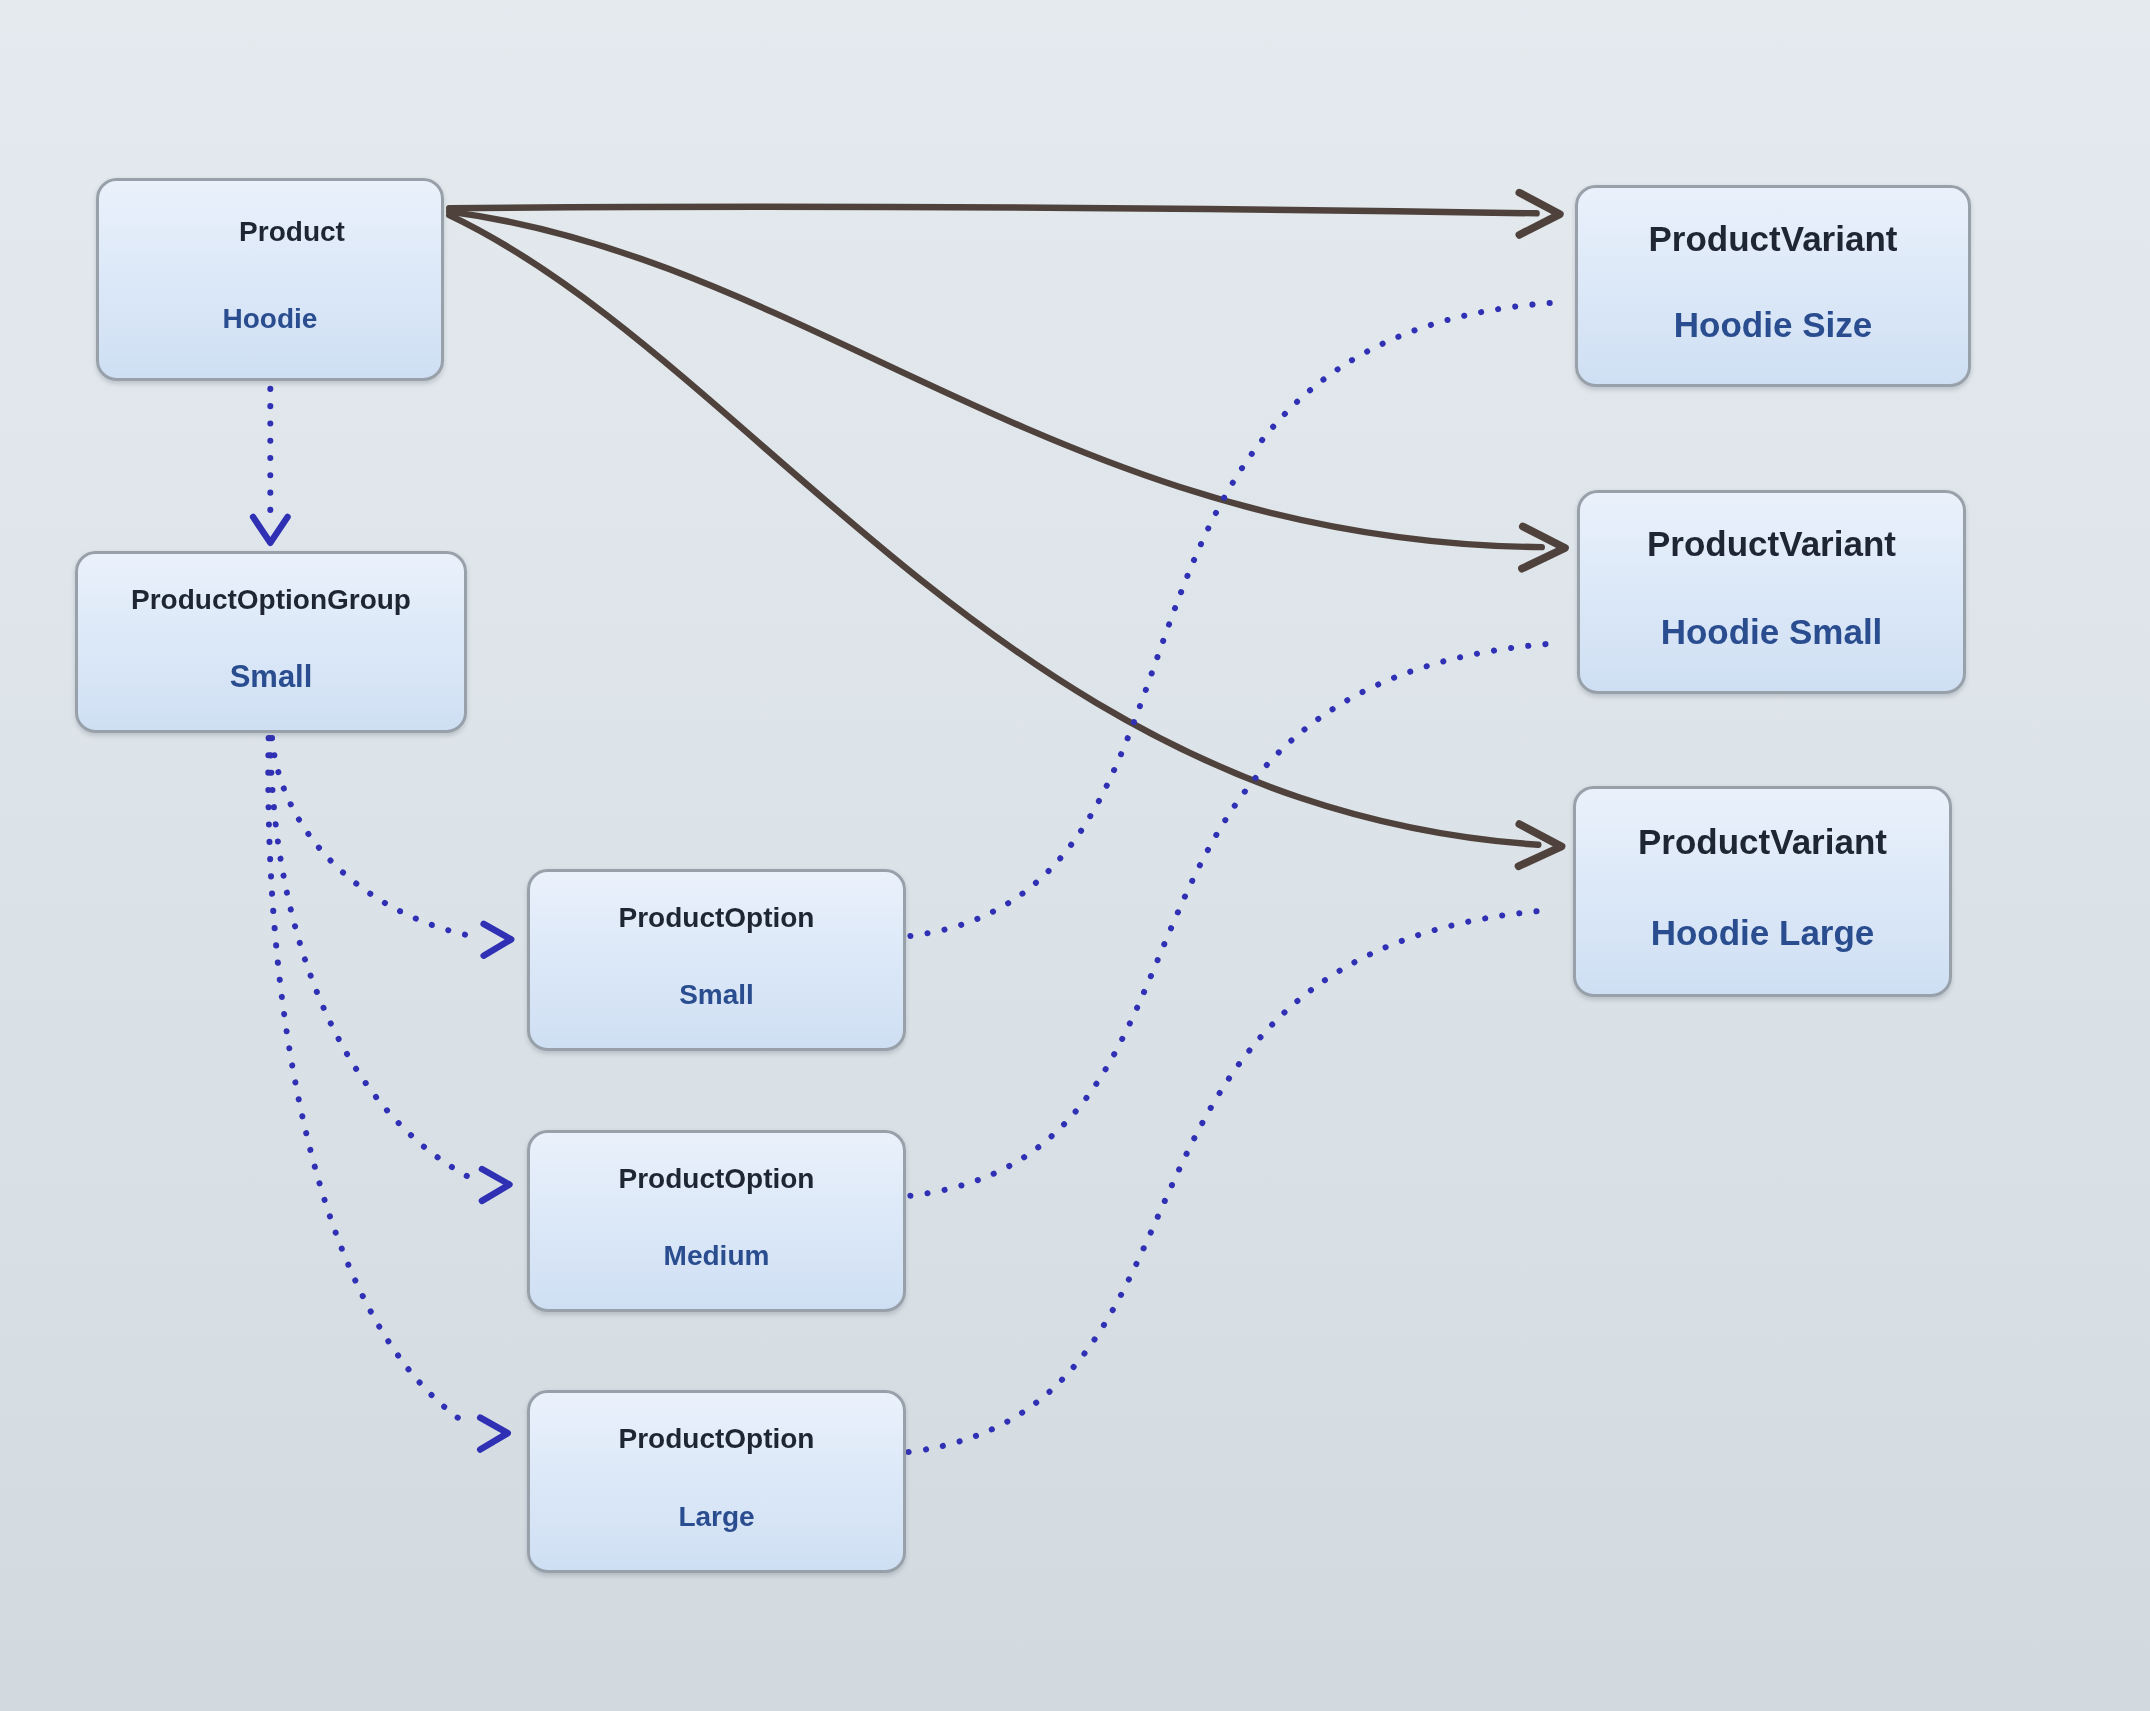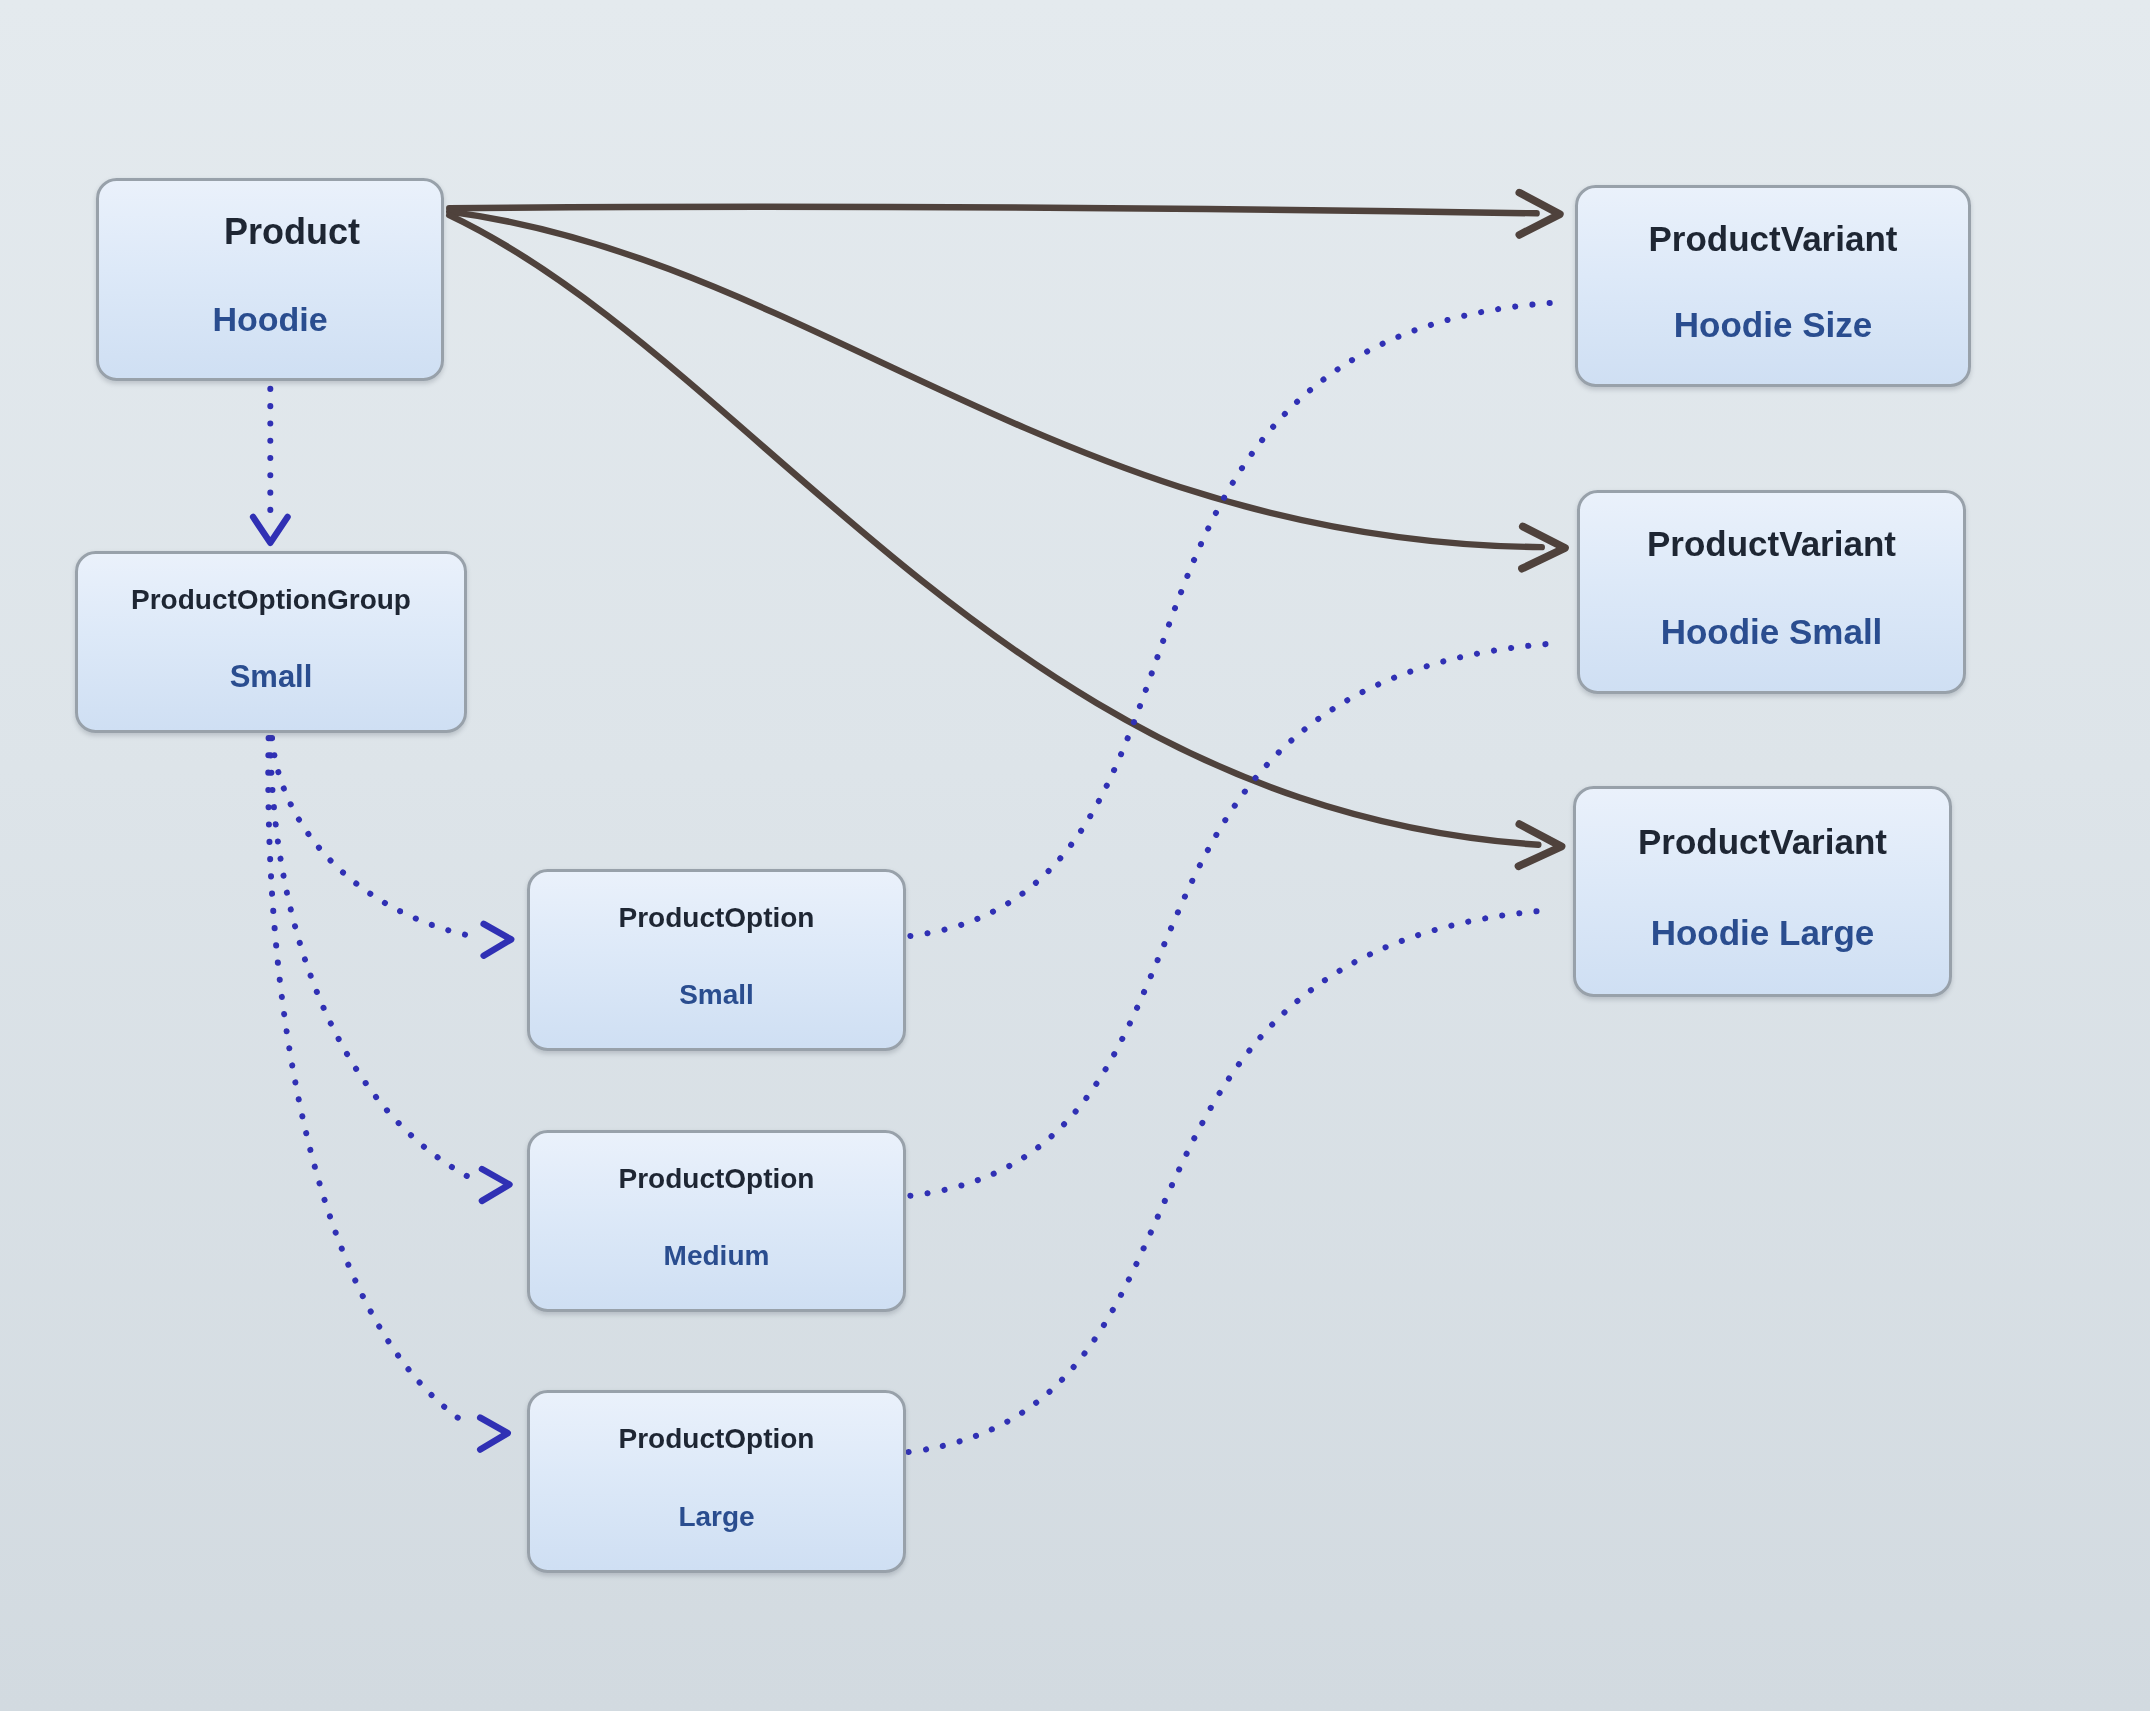--- a/index.html
+++ b/index.html
@@ -59,22 +59,22 @@
   }
   .node-title,.node-subtitle{
     position:absolute;left:0;right:0;
     text-align:center;
     transform:translateY(-50%);
     font-weight:bold;
     white-space:nowrap;
   }
   .node-title{top:26%;color:var(--title-color,#1e2633);}
   .node-subtitle{top:70%;color:var(--subtitle-color,#2a4d8f);}
-  .node--product  .node-title{font-size:36px;margin-left:44px;}
-  .node--product  .node-subtitle{font-size:34px;}
+  .node--product  .node-title{font-size:28px;margin-left:44px;}
+  .node--product  .node-subtitle{font-size:28px;}
   .node--group    .node-title{font-size:28px;}
   .node--group    .node-subtitle{font-size:31px;}
   .node--option   .node-title{font-size:28px;}
   .node--option   .node-subtitle{font-size:28px;}
   .node--variant  .node-title{font-size:35px;}
   .node--variant  .node-subtitle{font-size:35px;}
 </style>
 </head>
 <body>
 

